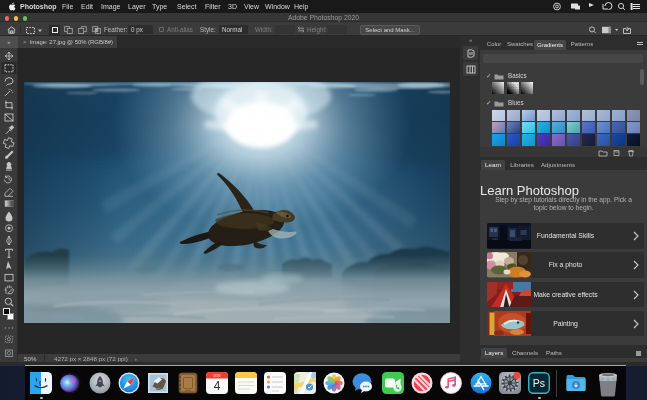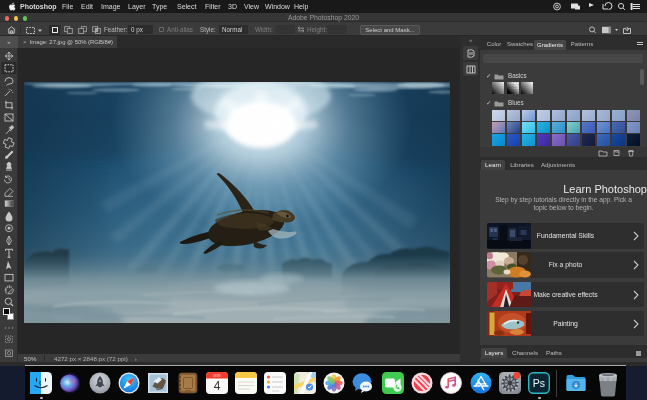--- a/index.html
+++ b/index.html
@@ -366,21 +366,21 @@
       <svg class="abs" style="left:118px;top:112.5px" width="40" height="8" viewBox="0 0 40 8" fill="none" stroke="#b5b5b5" stroke-width="0.9">
 <path d="M1 2 h3 l1 1 h4 v4 h-8z"></path>
 <path d="M16 1.5 h5 v5 h-5z M16 1.5 l1.5 1.5 h3.5" stroke-width="0.8"></path>
 <path d="M30 2.5 h6 M31 2.5 v-1 h4 v1 M31 2.5 l0.5 4.5 h3 l0.5 -4.5" stroke-width="0.8"></path>
 </svg>
       <div class="abs" style="left:0;top:121px;width:167px;height:13px;background:#2d2d2d"></div>
       <div class="abs" style="left:1px;top:124px;width:24px;height:10px;background:#424242;border-radius:1.5px 1.5px 0 0;font-size:6.2px;color:#ededed;text-align:center;line-height:10px">Learn</div>
       <div class="abs" style="left:27px;top:125px;width:30px;height:9px;font-size:6.2px;color:#bdbdbd;text-align:center">Libraries</div>
       <div class="abs" style="left:58px;top:125px;width:40px;height:9px;font-size:6.2px;color:#bdbdbd;text-align:center">Adjustments</div>
       <div class="abs" style="left:0;top:134px;width:167px;height:175px;background:#3b3b3b"></div>
-      <div class="abs" style="left:0;top:147px;width:167px;text-align:right;font-size:11px;color:#e8e8e8">Learn Photoshop</div>
+      <div class="abs" style="left:0;top:147px;width:167px;text-align:left;font-size:13px;color:#e8e8e8">Learn Photoshop</div>
       <div class="abs" style="left:8px;top:160px;width:151px;text-align:center;font-size:6.6px;line-height:8px;color:#b2b2b2">Step by step tutorials directly in the app. Pick a topic below to begin.</div>
       <div class="abs" style="left:7px;top:187.0px;width:157px;height:25.5px;background:#2e2e2e;border-radius:2px;overflow:hidden">
         <div class="abs" style="left:0;top:0;width:44px;height:25.5px;overflow:hidden"><svg width="44" height="25.5" viewBox="0 0 44 25.5">
             <rect width="44" height="25.5" fill="#0d1524"></rect>
 <rect x="2" y="4" width="9" height="10" fill="#27344e"></rect>
             <rect x="3.5" y="5.5" width="2.6" height="3.4" fill="#4d6283"></rect>
             <rect x="7.2" y="5.5" width="2.6" height="3.4" fill="#4d6283"></rect>
 <rect x="13" y="2" width="7" height="21" fill="#070c16"></rect>
 <rect x="21.5" y="5" width="8" height="12" fill="#1d2a42"></rect>
             <rect x="23" y="7" width="5" height="7" fill="#3a4c6a"></rect>

